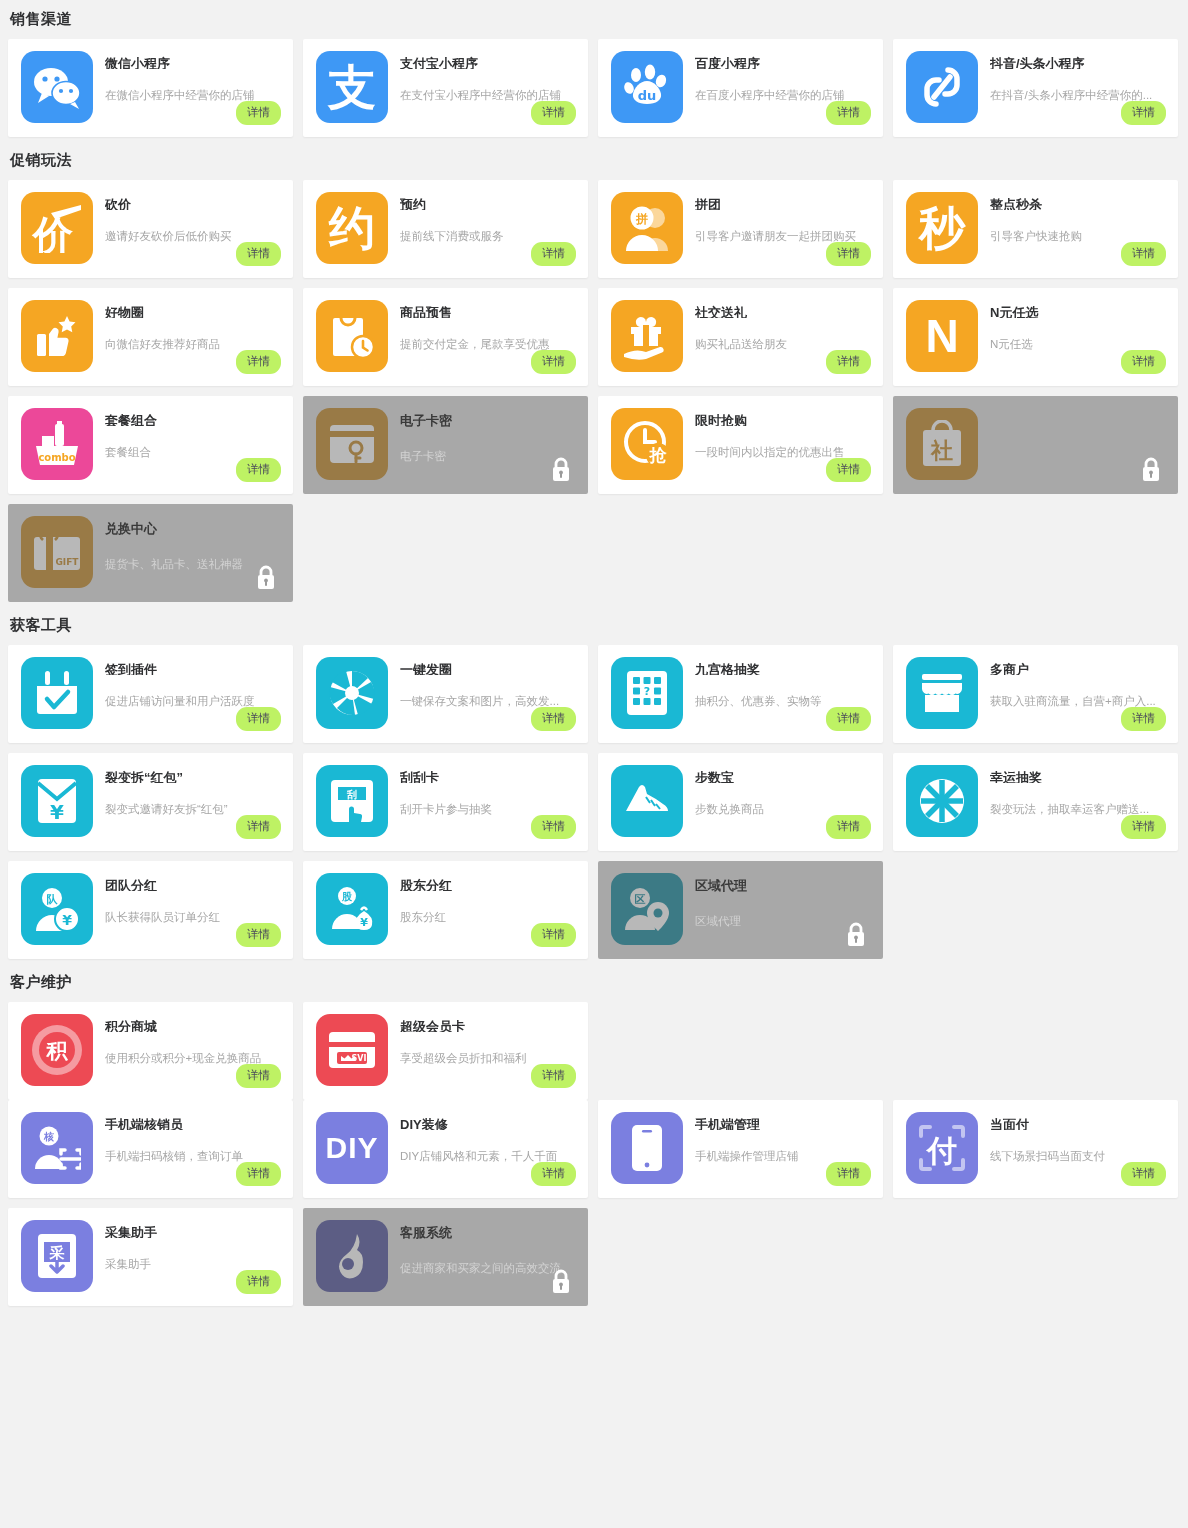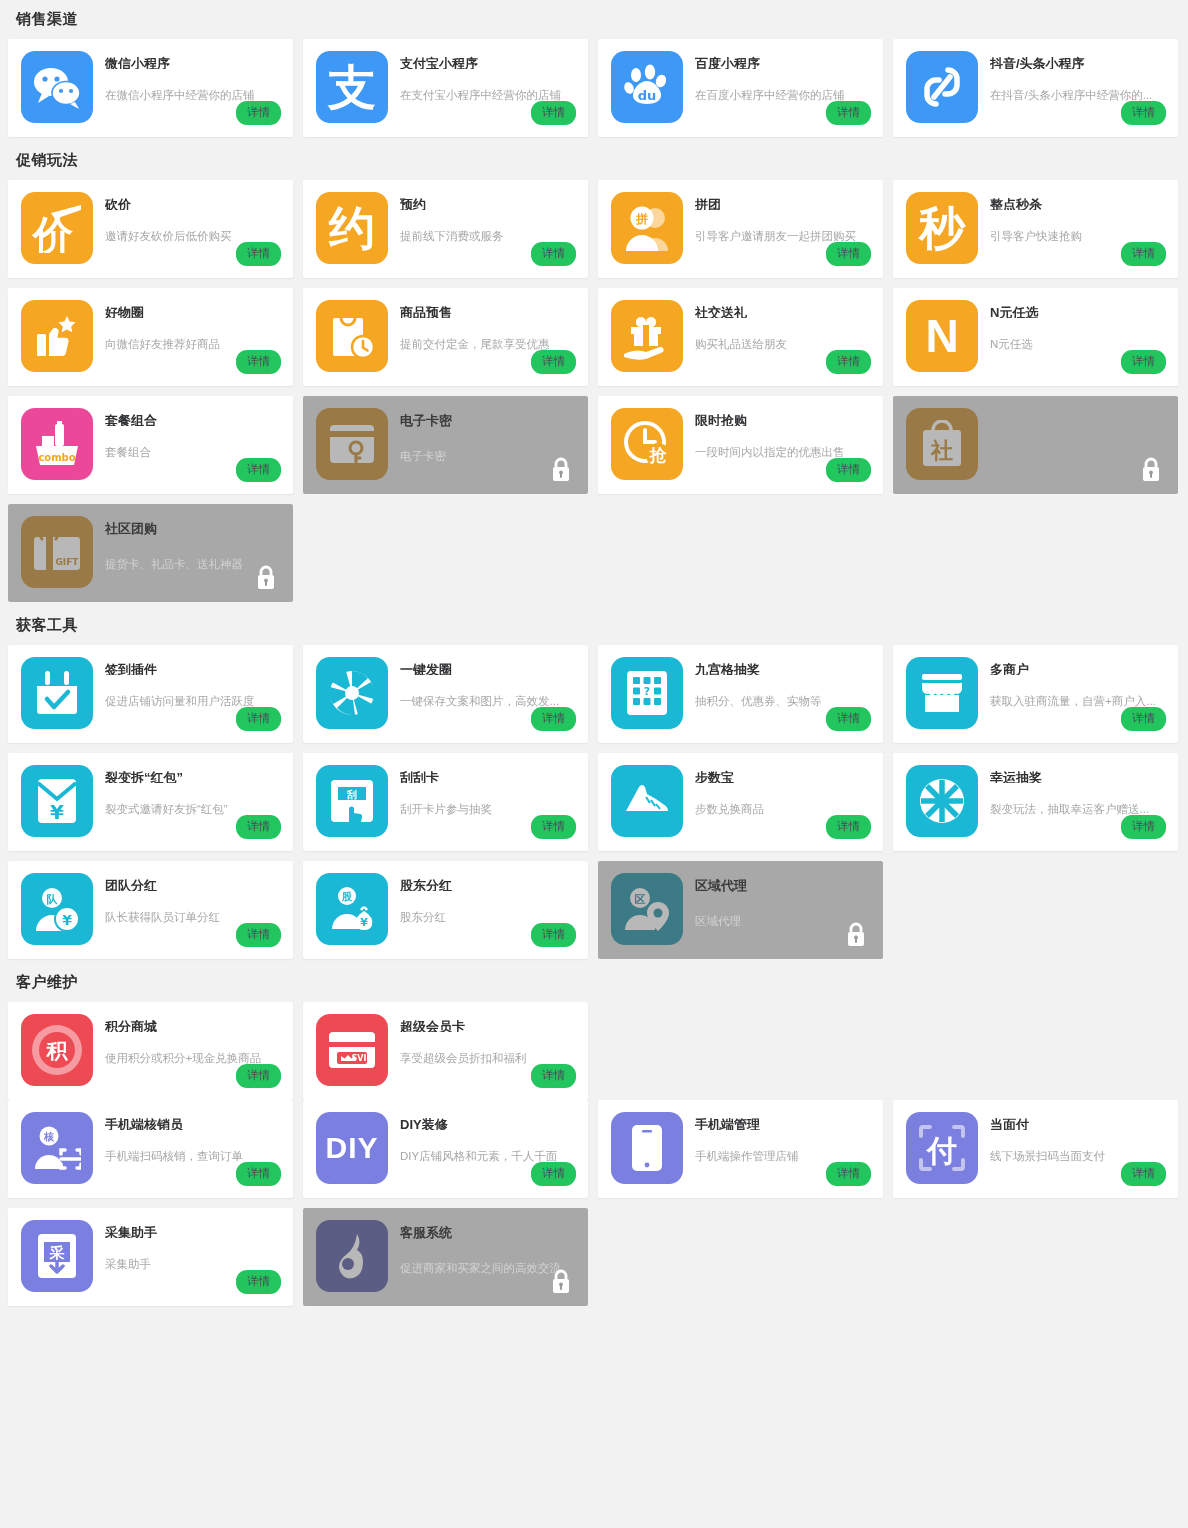--- a/index.html
+++ b/index.html
@@ -8,21 +8,21 @@
     background: #f2f2f2;
     font-family: "Liberation Sans", "DejaVu Sans", sans-serif;
   }
   body { padding: 0 0 10px 0; }
 
   .section { margin: 0; }
   .section-title {
     font-size: 15px;
     font-weight: bold;
     color: #303133;
-    padding: 14px 0 10px 16px;
+    padding: 14px 0 10px 10px;
     letter-spacing: 0.5px;
   }
   .section-title.tight { padding-top: 10px; }
   .section-title.loose { padding-top: 26px; }
 
   .grid {
     display: flex;
     flex-wrap: wrap;
     gap: 10px 10px;
     padding: 0 8px;
@@ -86,21 +86,21 @@
     text-overflow: ellipsis;
   }
   .card.locked .card-desc { color: #d3d3d3; }
 
   .card-action {
     margin-top: auto;
     align-self: flex-end;
   }
   .detail-btn {
     display: inline-block;
-    background: #22c55e;
+    background: #bef264;
     color: #4a4a5a;
     font-size: 11.5px;
     line-height: 1;
     padding: 6px 11px 7px;
     border-radius: 11px;
     border: none;
     cursor: pointer;
     font-family: inherit;
   }
   .lock-icon {
@@ -371,21 +371,21 @@
         <div class="card locked">
           <div class="card-icon" style="background: rgb(245, 166, 35);">
             <svg width="50" height="42" viewBox="0 0 50 42">
         <rect x="2" y="6" width="46" height="33" rx="3" fill="white"></rect>
         <rect x="14" y="6" width="7" height="33" fill="#f5a623"></rect>
         <path d="M17 6 c-6-6 -12 -2 -6 3 M17 6 c6-6 12-2 6 3" fill="none" stroke="#f5a623" stroke-width="2.8"></path>
         <text x="35" y="34" font-size="9" font-weight="bold" fill="#f5a623" text-anchor="middle" font-family="DejaVu Sans, sans-serif">GIFT</text>
       </svg>
           </div>
           <div class="card-body">
-            <div class="card-name">社区团购</div>
+            <div class="card-name">兑换中心</div>
             <div class="card-desc">提货卡、礼品卡、送礼神器</div>
           </div>
           <span class="lock-icon">
             <svg viewBox="0 0 22 26" width="22" height="26">
     <path d="M6 11 V8 a5 5 0 0 1 10 0 v3" fill="none" stroke="#ffffff" stroke-width="2.8"></path>
     <rect x="3" y="11" width="16" height="14" rx="2" fill="#ffffff"></rect>
     <circle cx="11" cy="16.5" r="1.9" fill="#9a9a9a"></circle>
     <rect x="10" y="17" width="2" height="5" rx="1" fill="#9a9a9a"></rect>
   </svg>
           </span>

